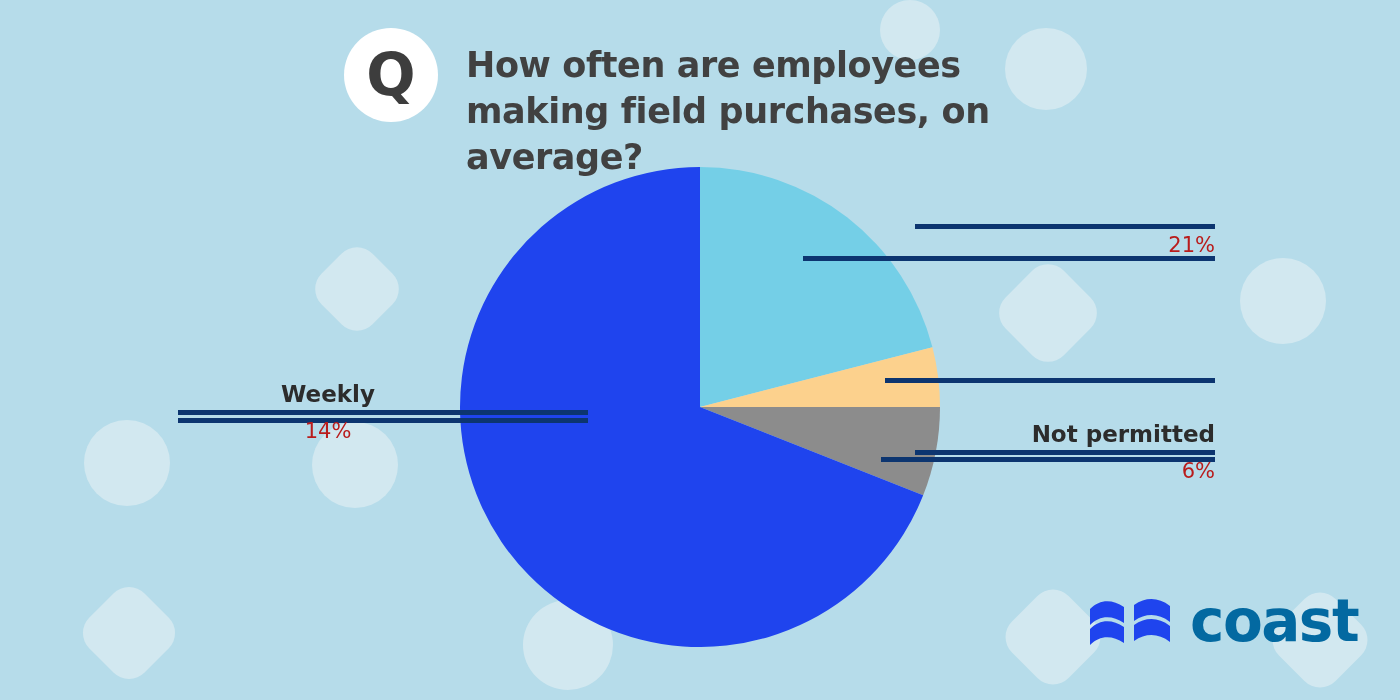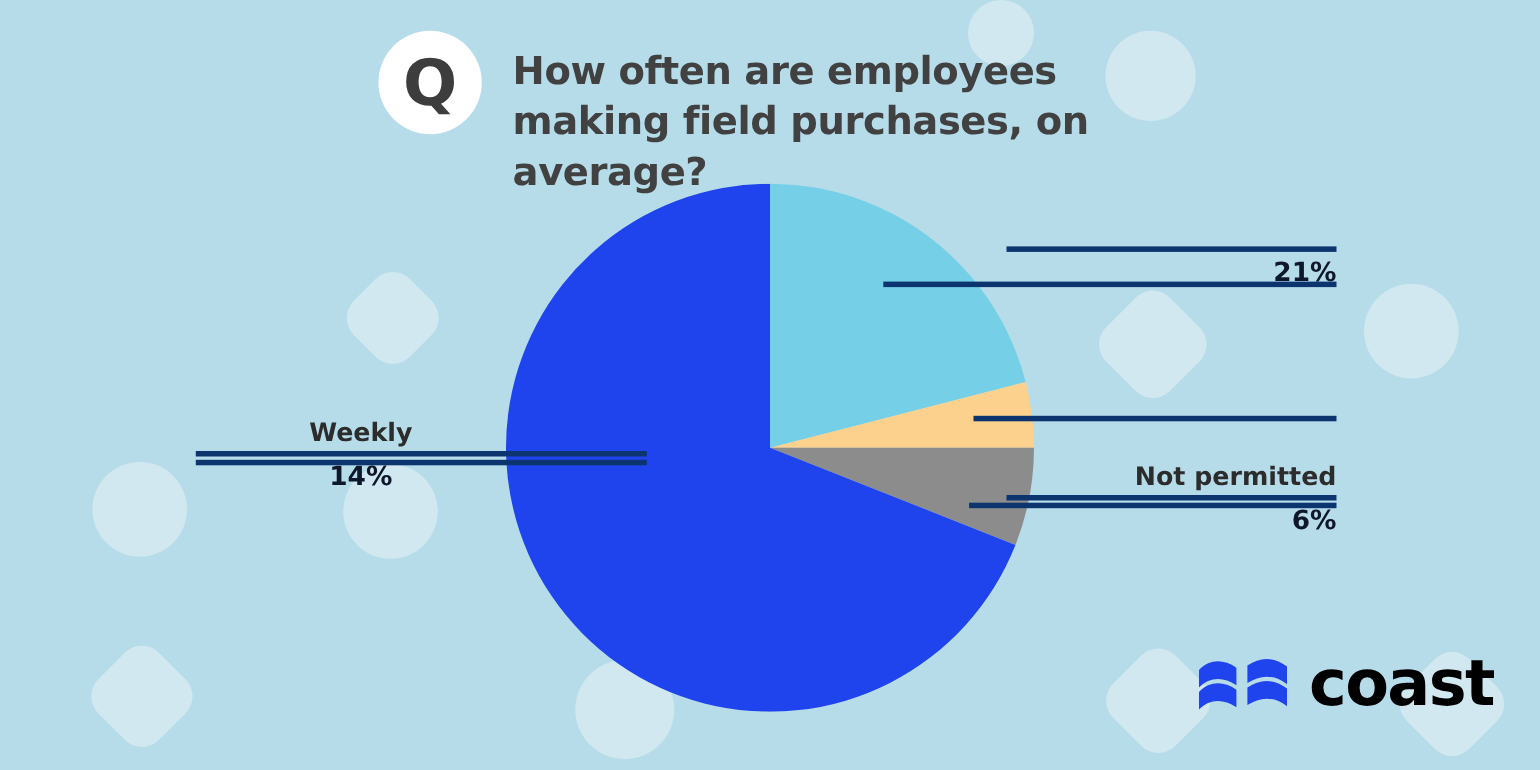--- a/index.html
+++ b/index.html
@@ -93,23 +93,23 @@
   .callout-title {
     font-family: "DejaVu Sans", sans-serif;
     font-size: 23px;
     font-weight: bold;
     color: #2c2c2c;
     line-height: 1.1;
     white-space: nowrap;
   }
   .callout-value {
     font-family: "DejaVu Sans", sans-serif;
-    font-size: 24px;
-    font-weight: bold;
-    color: #0f172a;
+    font-size: 21px;
+    font-weight: normal;
+    color: #b91c1c;
     line-height: 1.35;
     white-space: nowrap;
   }
   .callout-rule {
     height: 5px;
     background: #0c3570;
     margin: 3px 0 2px 0;
   }
   .callout.right { text-align: right; }
   .callout.left  { text-align: center; }
@@ -128,21 +128,21 @@
     top: 592px;
     display: flex;
     align-items: center;
     gap: 14px;
   }
   .logo-mark { display: block; }
   .logo-word {
     font-family: "DejaVu Sans", sans-serif;
     font-size: 58px;
     font-weight: bold;
-    color: #000000;
+    color: #0369a1;
     line-height: 1;
     letter-spacing: -1.5px;
   }
 </style>
 </head>
 <body>
 
 <div id="infographic">
 
   <div class="bg-decor">

